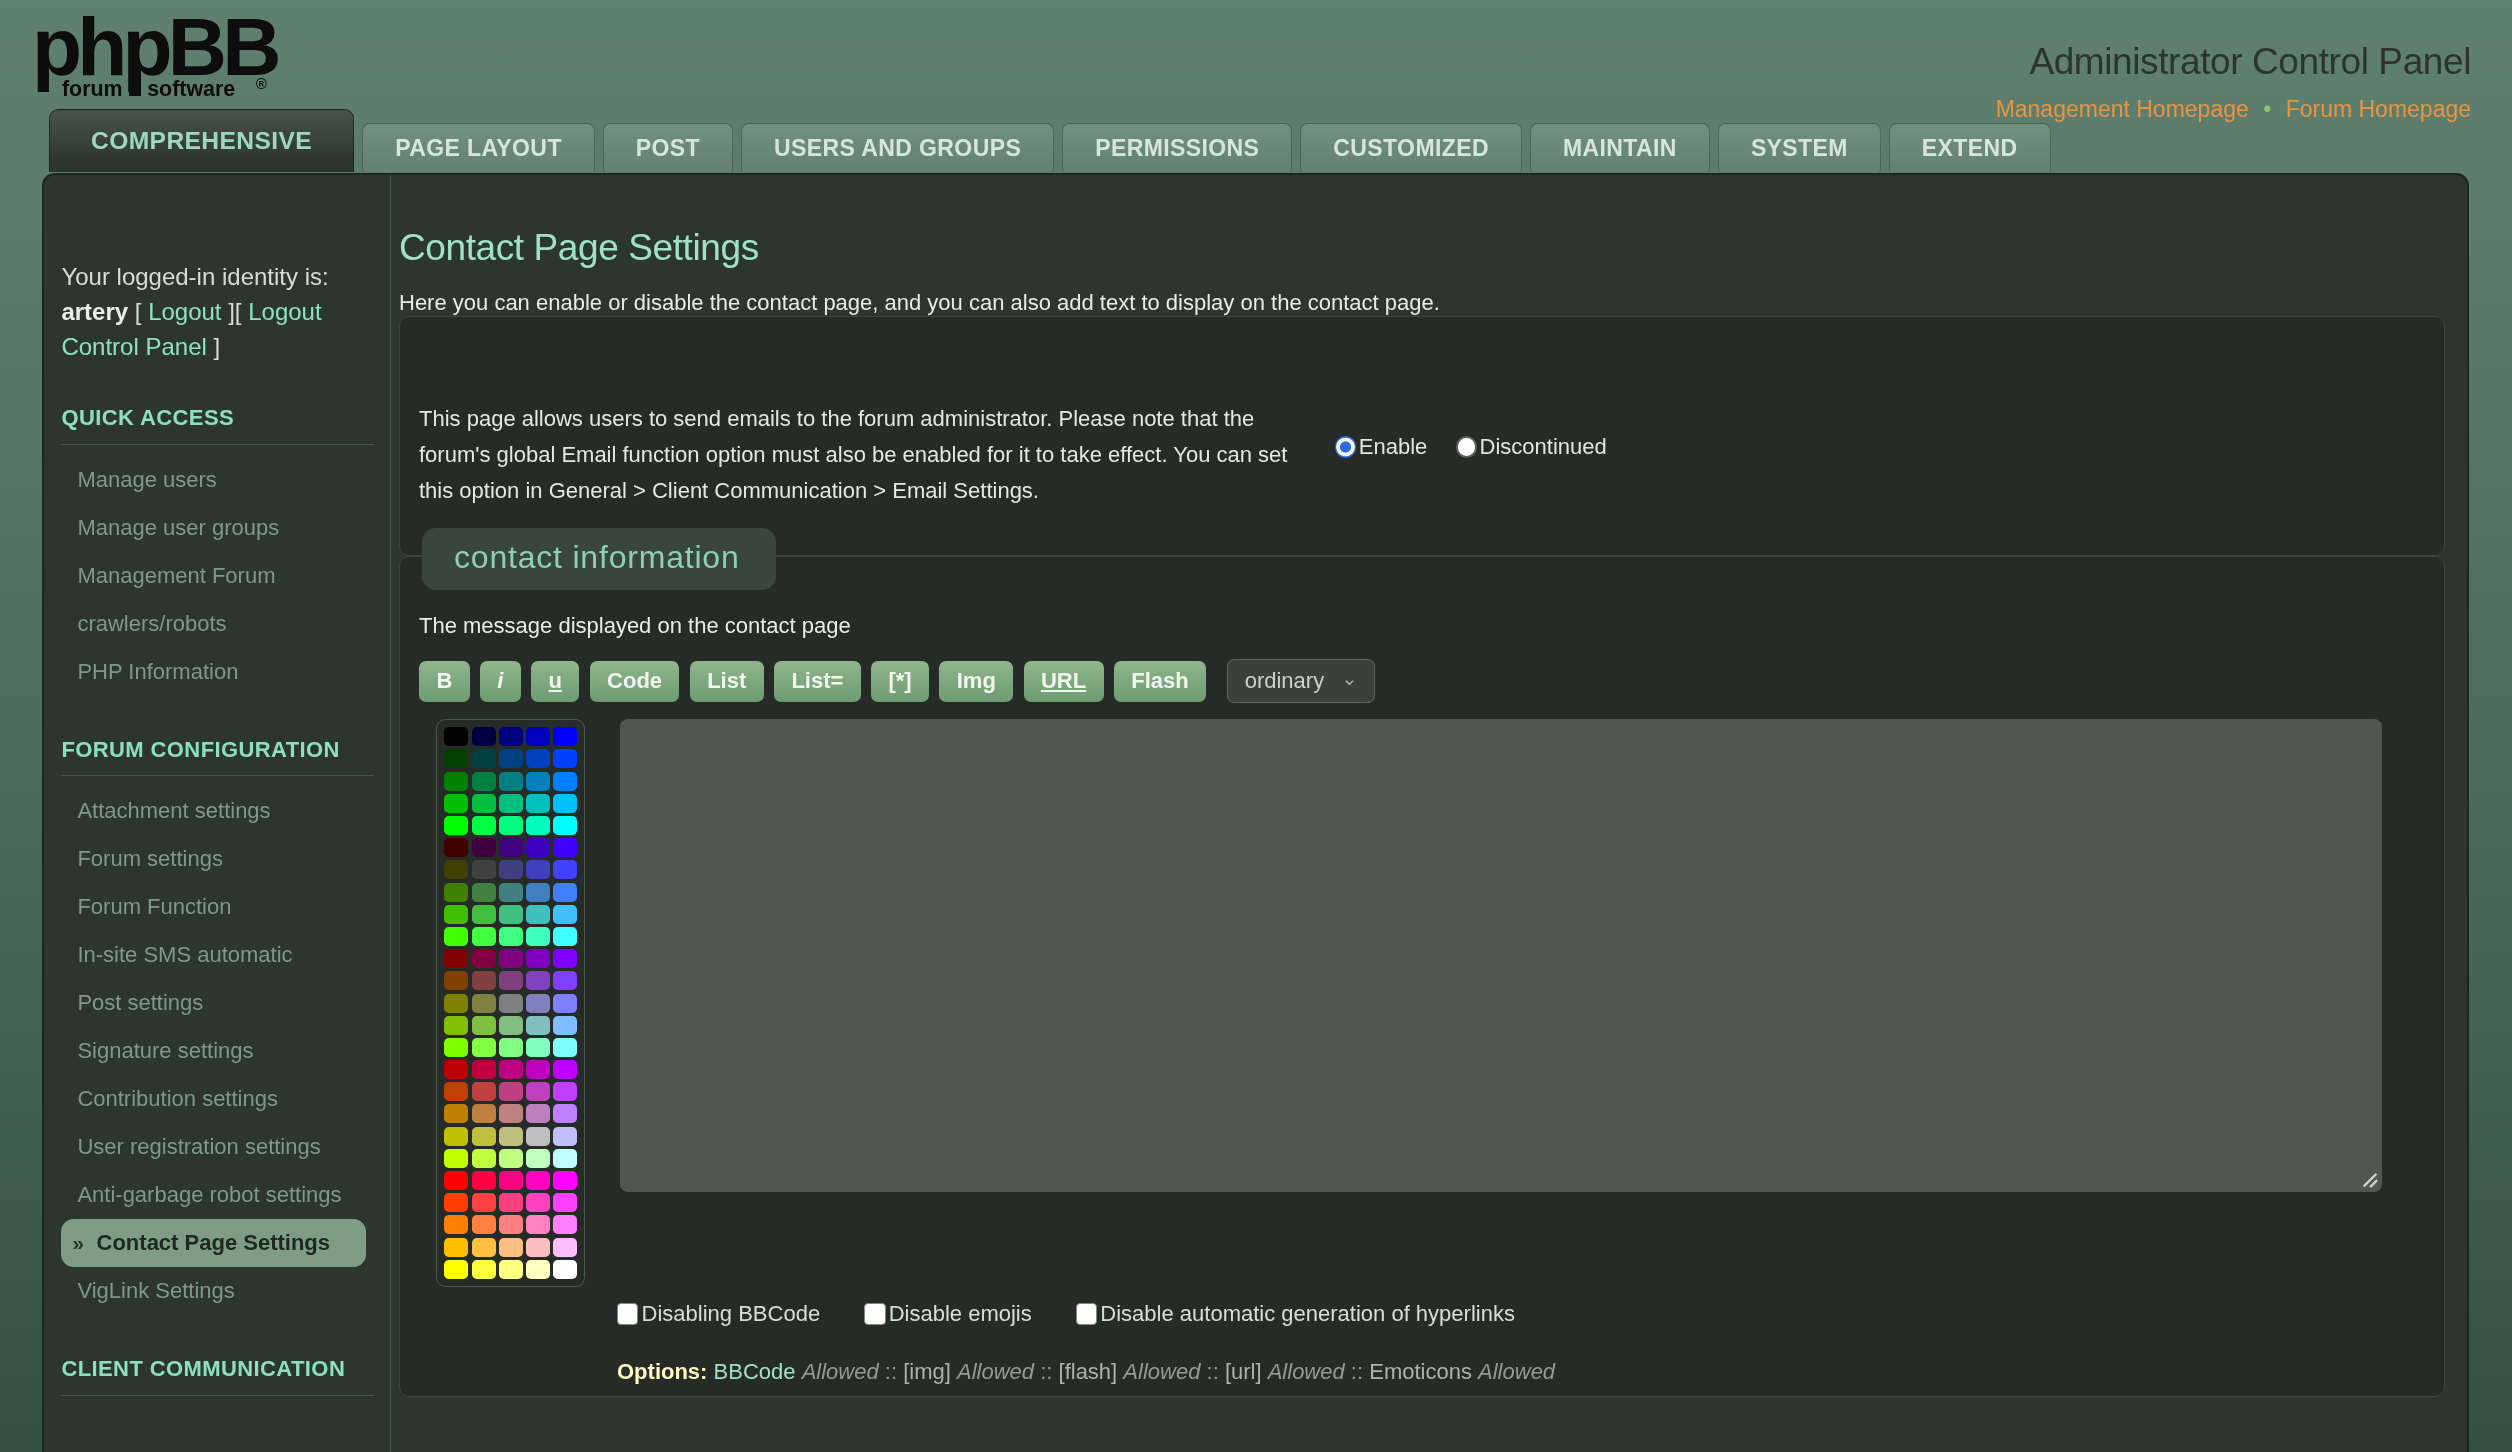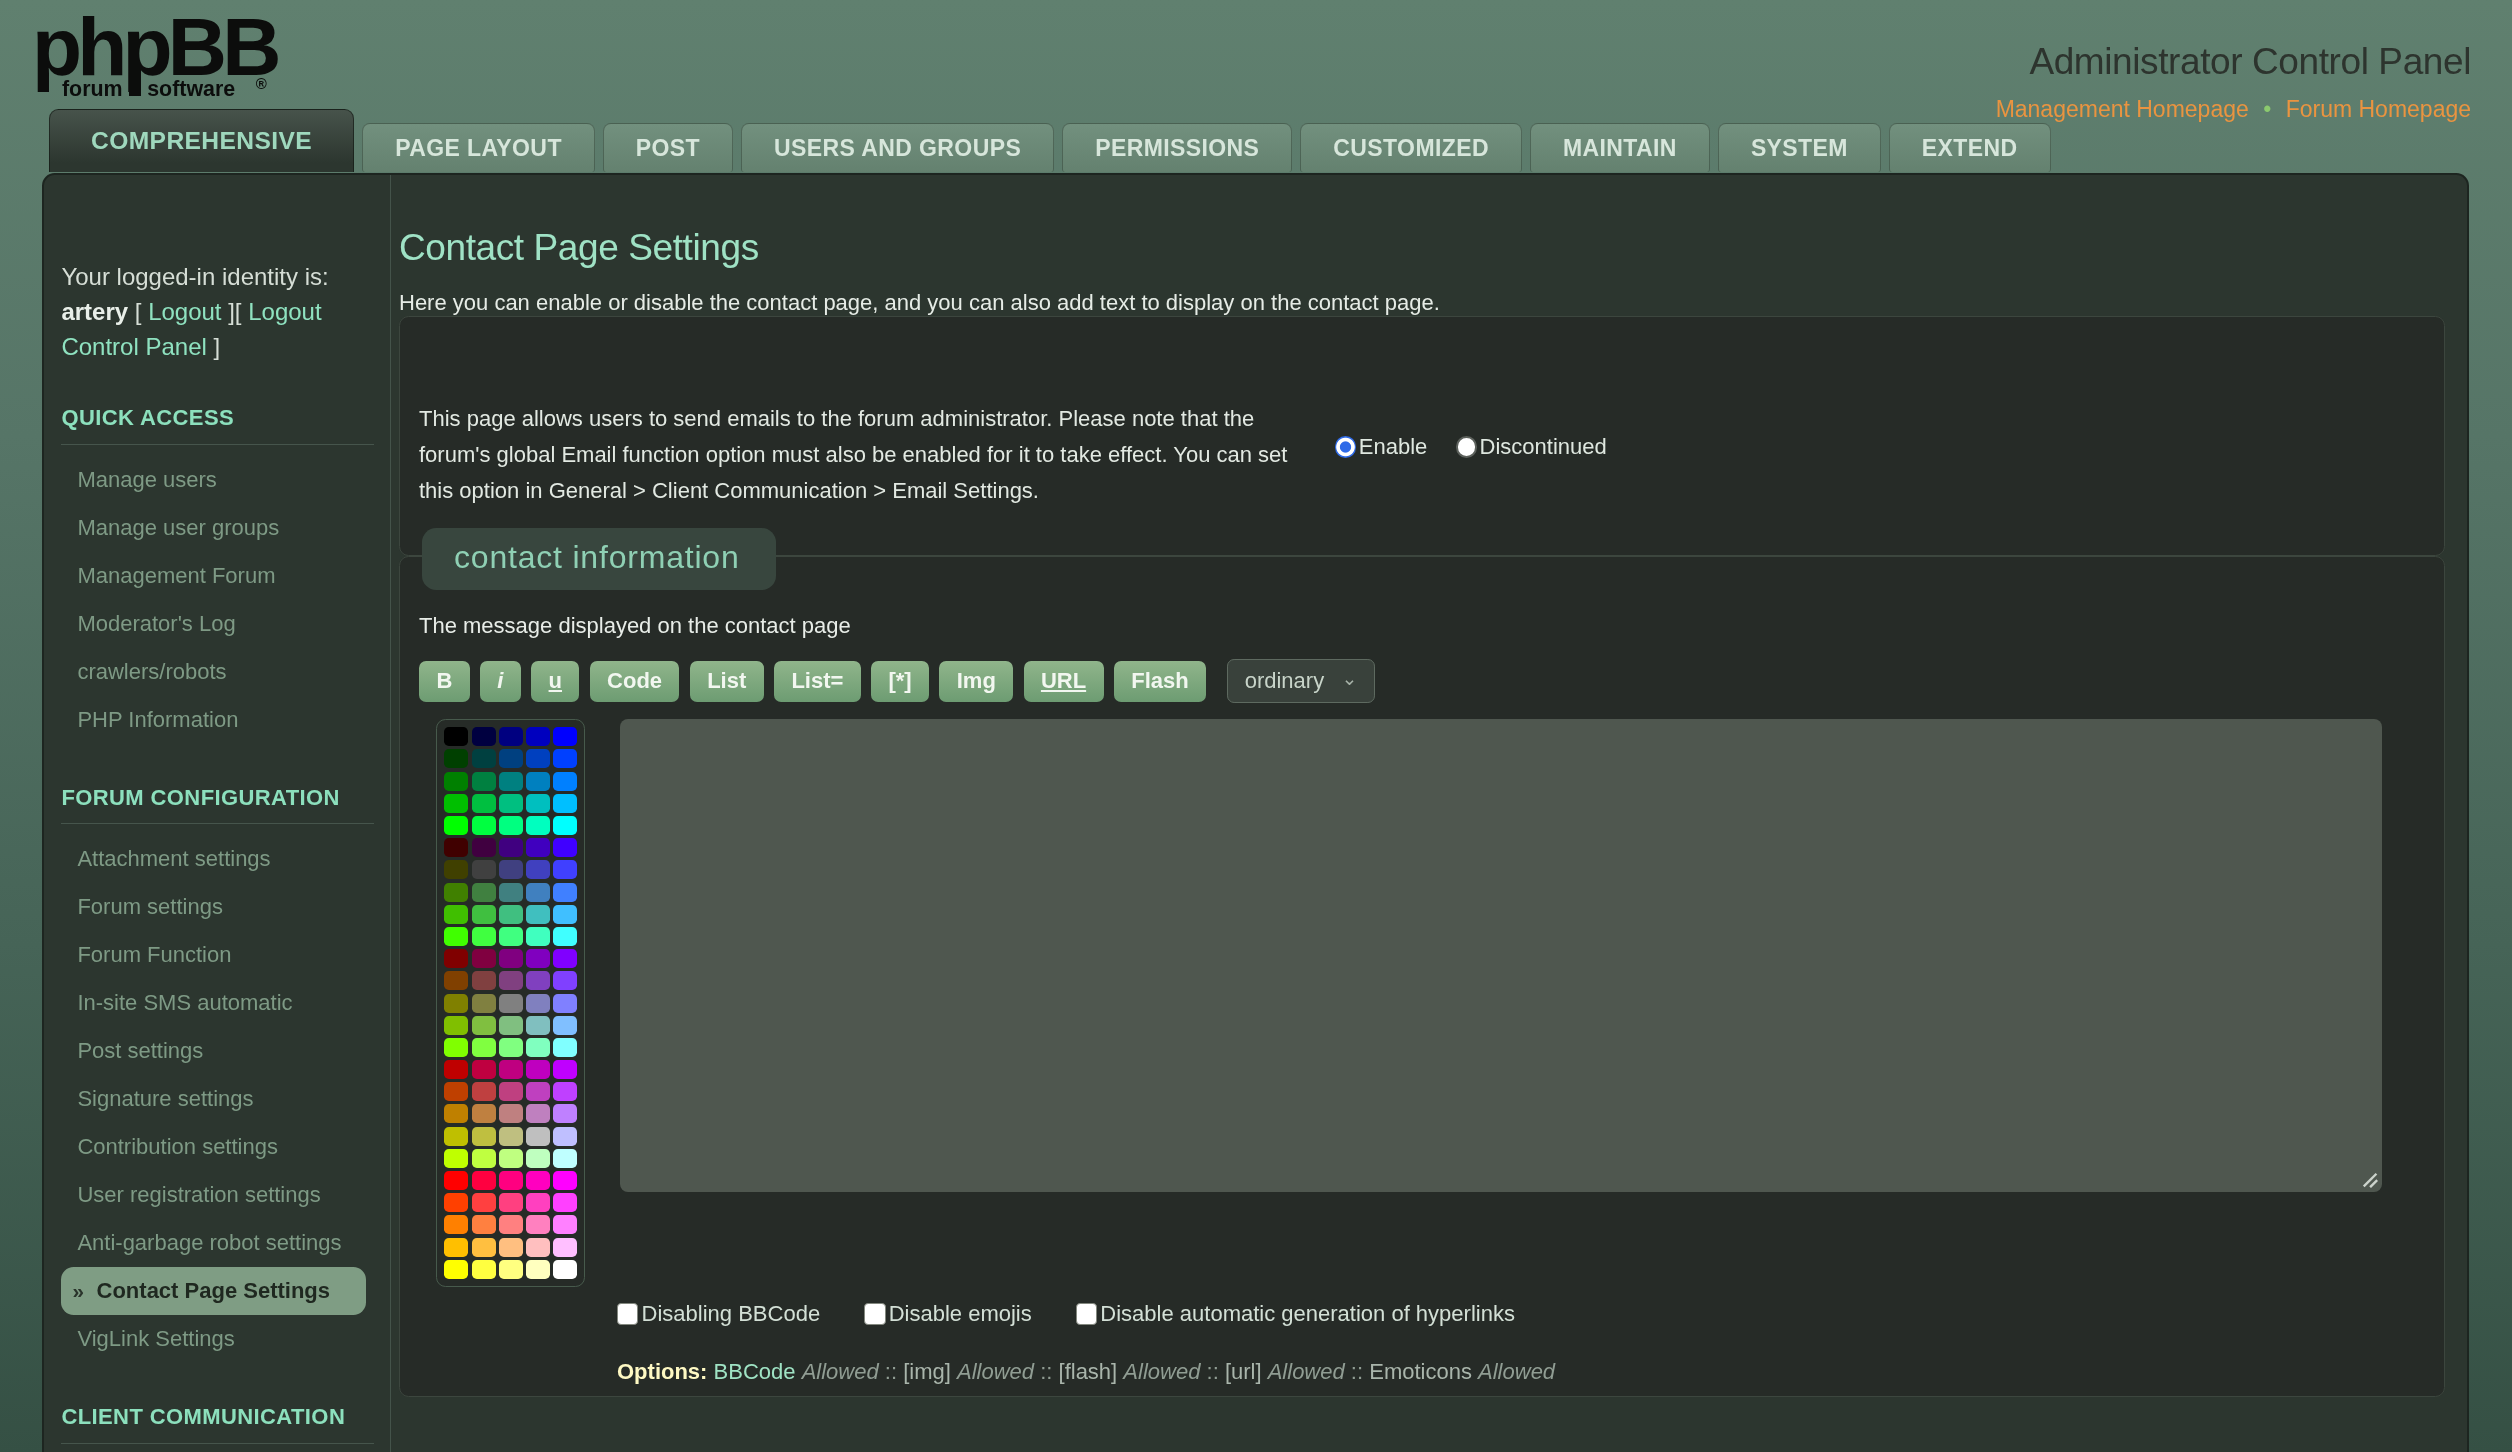--- a/index.html
+++ b/index.html
@@ -195,23 +195,20 @@
           <div class="side-title">QUICK ACCESS</div>
           <div class="side-items">
             <div class="side-item">
               <span>Manage users</span>
             </div>
             <div class="side-item">
               <span>Manage user groups</span>
             </div>
             <div class="side-item">
               <span>Management Forum</span>
-            </div>
-            <div class="side-item">
-              <span>Moderator's Log</span>
             </div>
             <div class="side-item">
               <span>crawlers/robots</span>
             </div>
             <div class="side-item">
               <span>PHP Information</span>
             </div>
           </div>
           <div class="side-title">FORUM CONFIGURATION</div>
           <div class="side-items">

